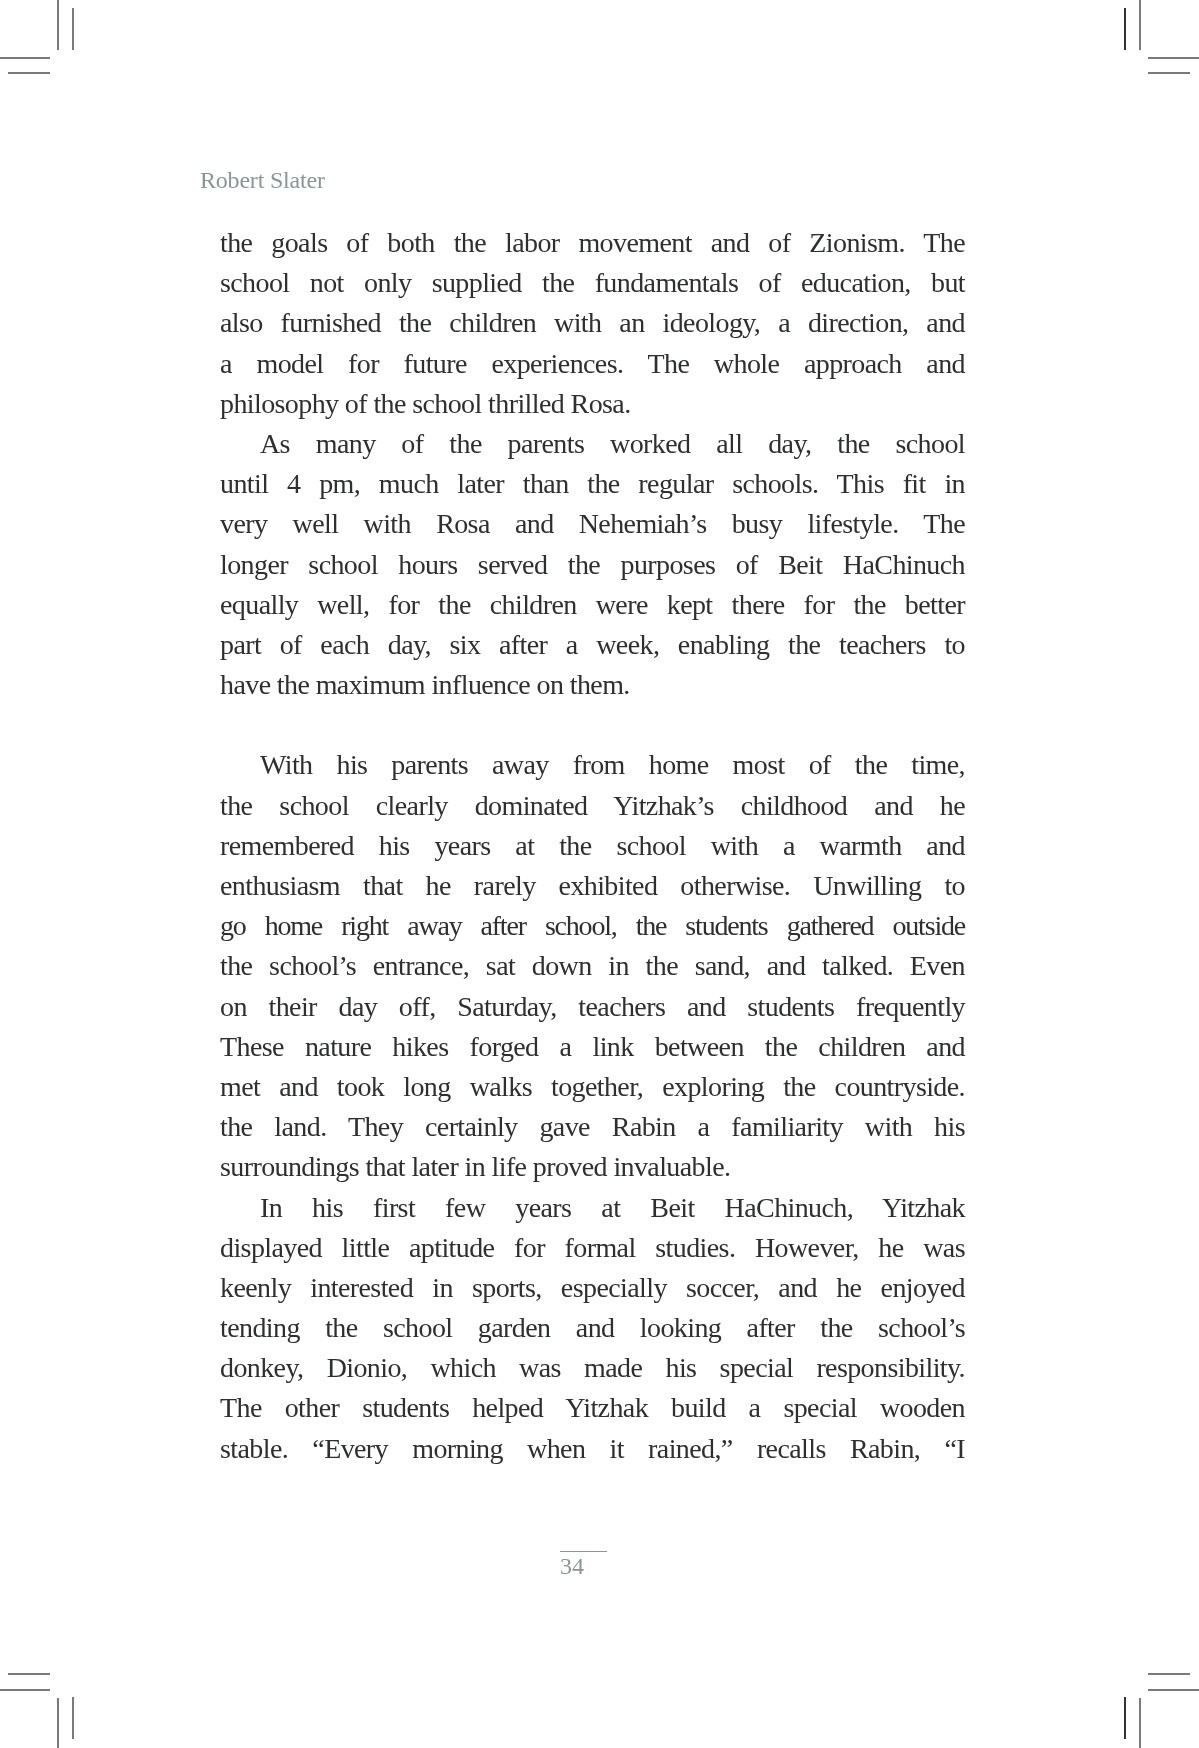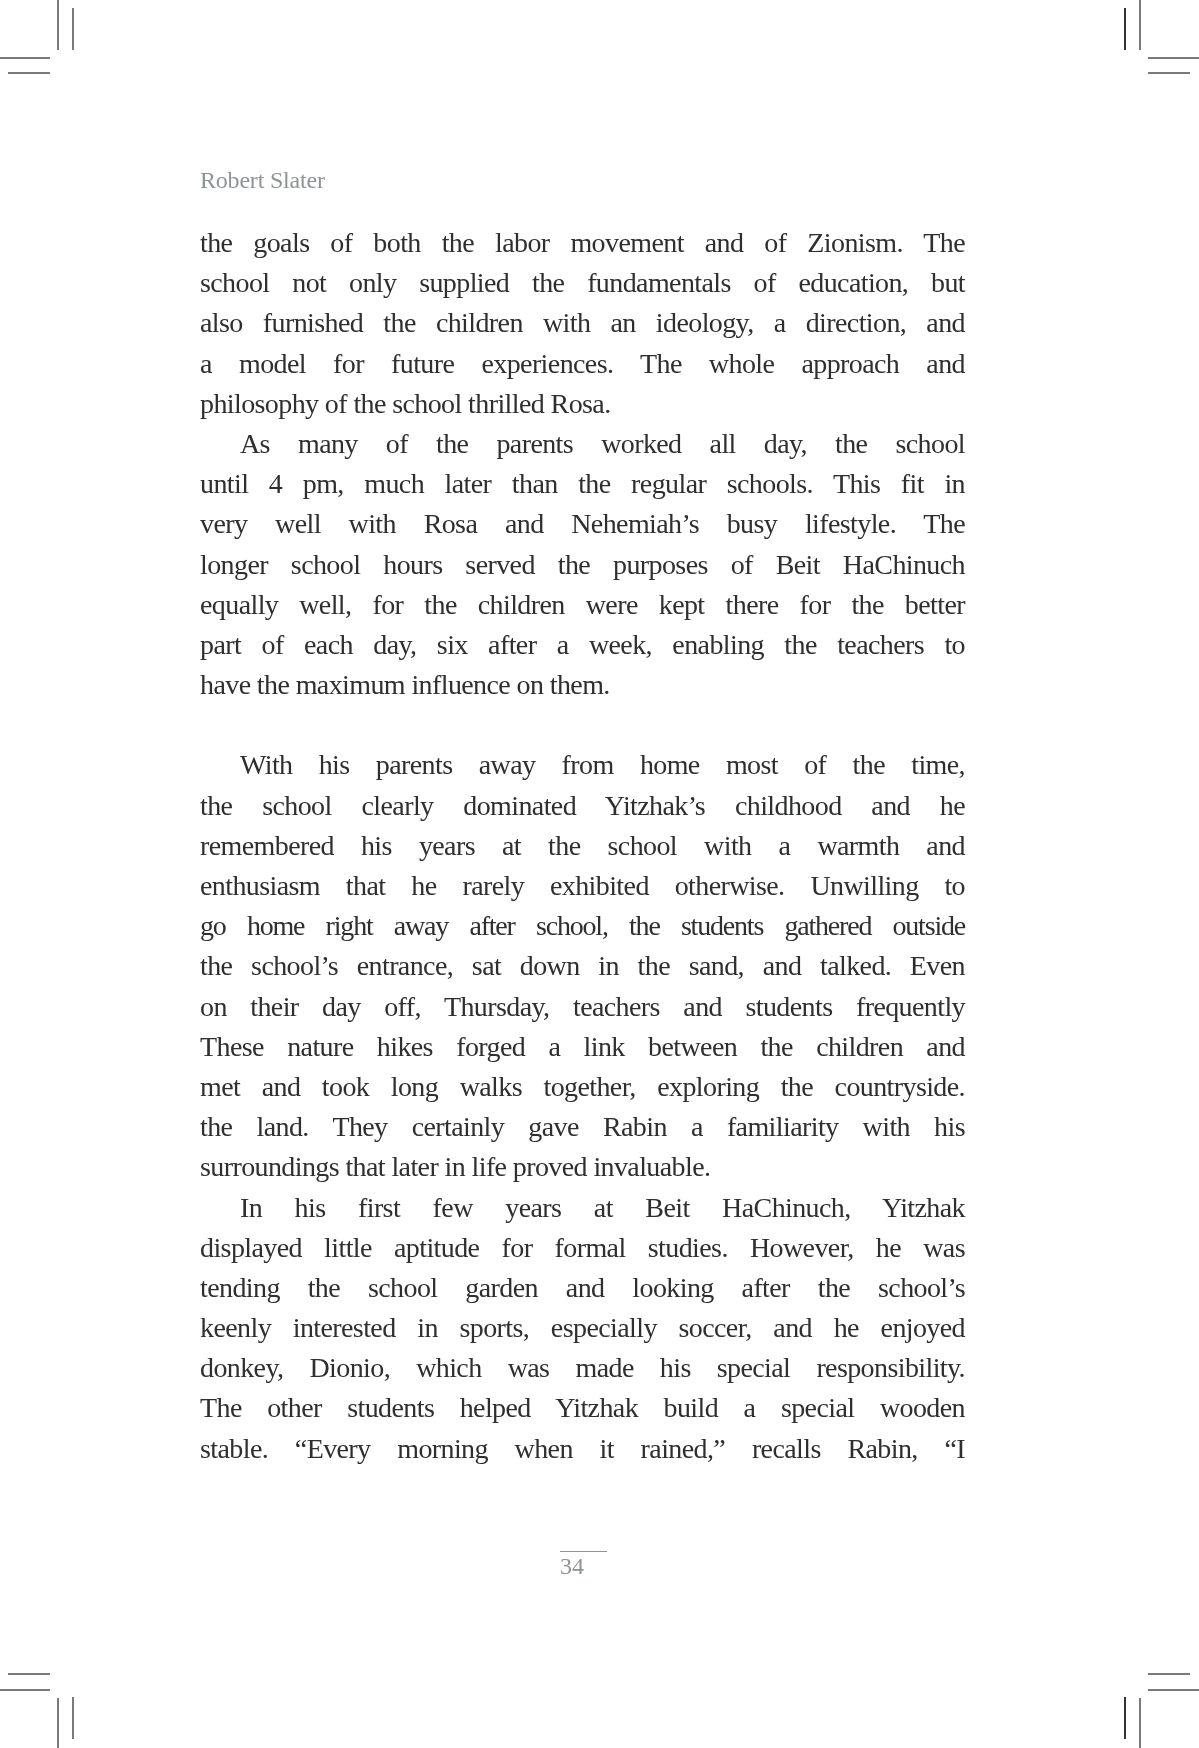--- a/index.html
+++ b/index.html
@@ -51,20 +51,21 @@
     }
     .line {
       display: block;
       height: 40.2px;
       line-height: 40.2px;
       white-space: nowrap;
       text-align: justify;
       text-align-last: justify;
       letter-spacing: -0.6px;
       word-spacing: 0px;
+      margin-left: 20px;
     }
     .line.last {
       text-align: left;
       text-align-last: left;
     }
     .line.indent {
       padding-left: 40px;
     }
     .blank {
       display: block;
@@ -140,32 +141,32 @@
 
     <span class="blank"></span>
 
     <div class="paragraph">
       <span class="line indent">With his parents away from home most of the time,</span>
       <span class="line">the school clearly dominated Yitzhak’s childhood and he</span>
       <span class="line">remembered his years at the school with a warmth and</span>
       <span class="line">enthusiasm that he rarely exhibited otherwise. Unwilling to</span>
       <span class="line" style="letter-spacing:-1.2px;">go home right away after school, the students gathered outside</span>
       <span class="line">the school’s entrance, sat down in the sand, and talked. Even</span>
-      <span class="line">on their day off, Thursday, teachers and students frequently</span>
+      <span class="line">on their day off, Saturday, teachers and students frequently</span>
       <span class="line">These nature hikes forged a link between the children and</span>
       <span class="line">met and took long walks together, exploring the countryside.</span>
       <span class="line">the land. They certainly gave Rabin a familiarity with his</span>
       <span class="line last">surroundings that later in life proved invaluable.</span>
     </div>
 
     <div class="paragraph">
       <span class="line indent">In his first few years at Beit HaChinuch, Yitzhak</span>
       <span class="line">displayed little aptitude for formal studies. However, he was</span>
+      <span class="line">keenly interested in sports, especially soccer, and he enjoyed</span>
       <span class="line">tending the school garden and looking after the school’s</span>
-      <span class="line">keenly interested in sports, especially soccer, and he enjoyed</span>
       <span class="line">donkey, Dionio, which was made his special responsibility.</span>
       <span class="line">The other students helped Yitzhak build a special wooden</span>
       <span class="line">stable. “Every morning when it rained,” recalls Rabin, “I</span>
     </div>
 
   </div>
 
   <div class="folio-rule"></div>
   <div class="folio">34</div>
 

